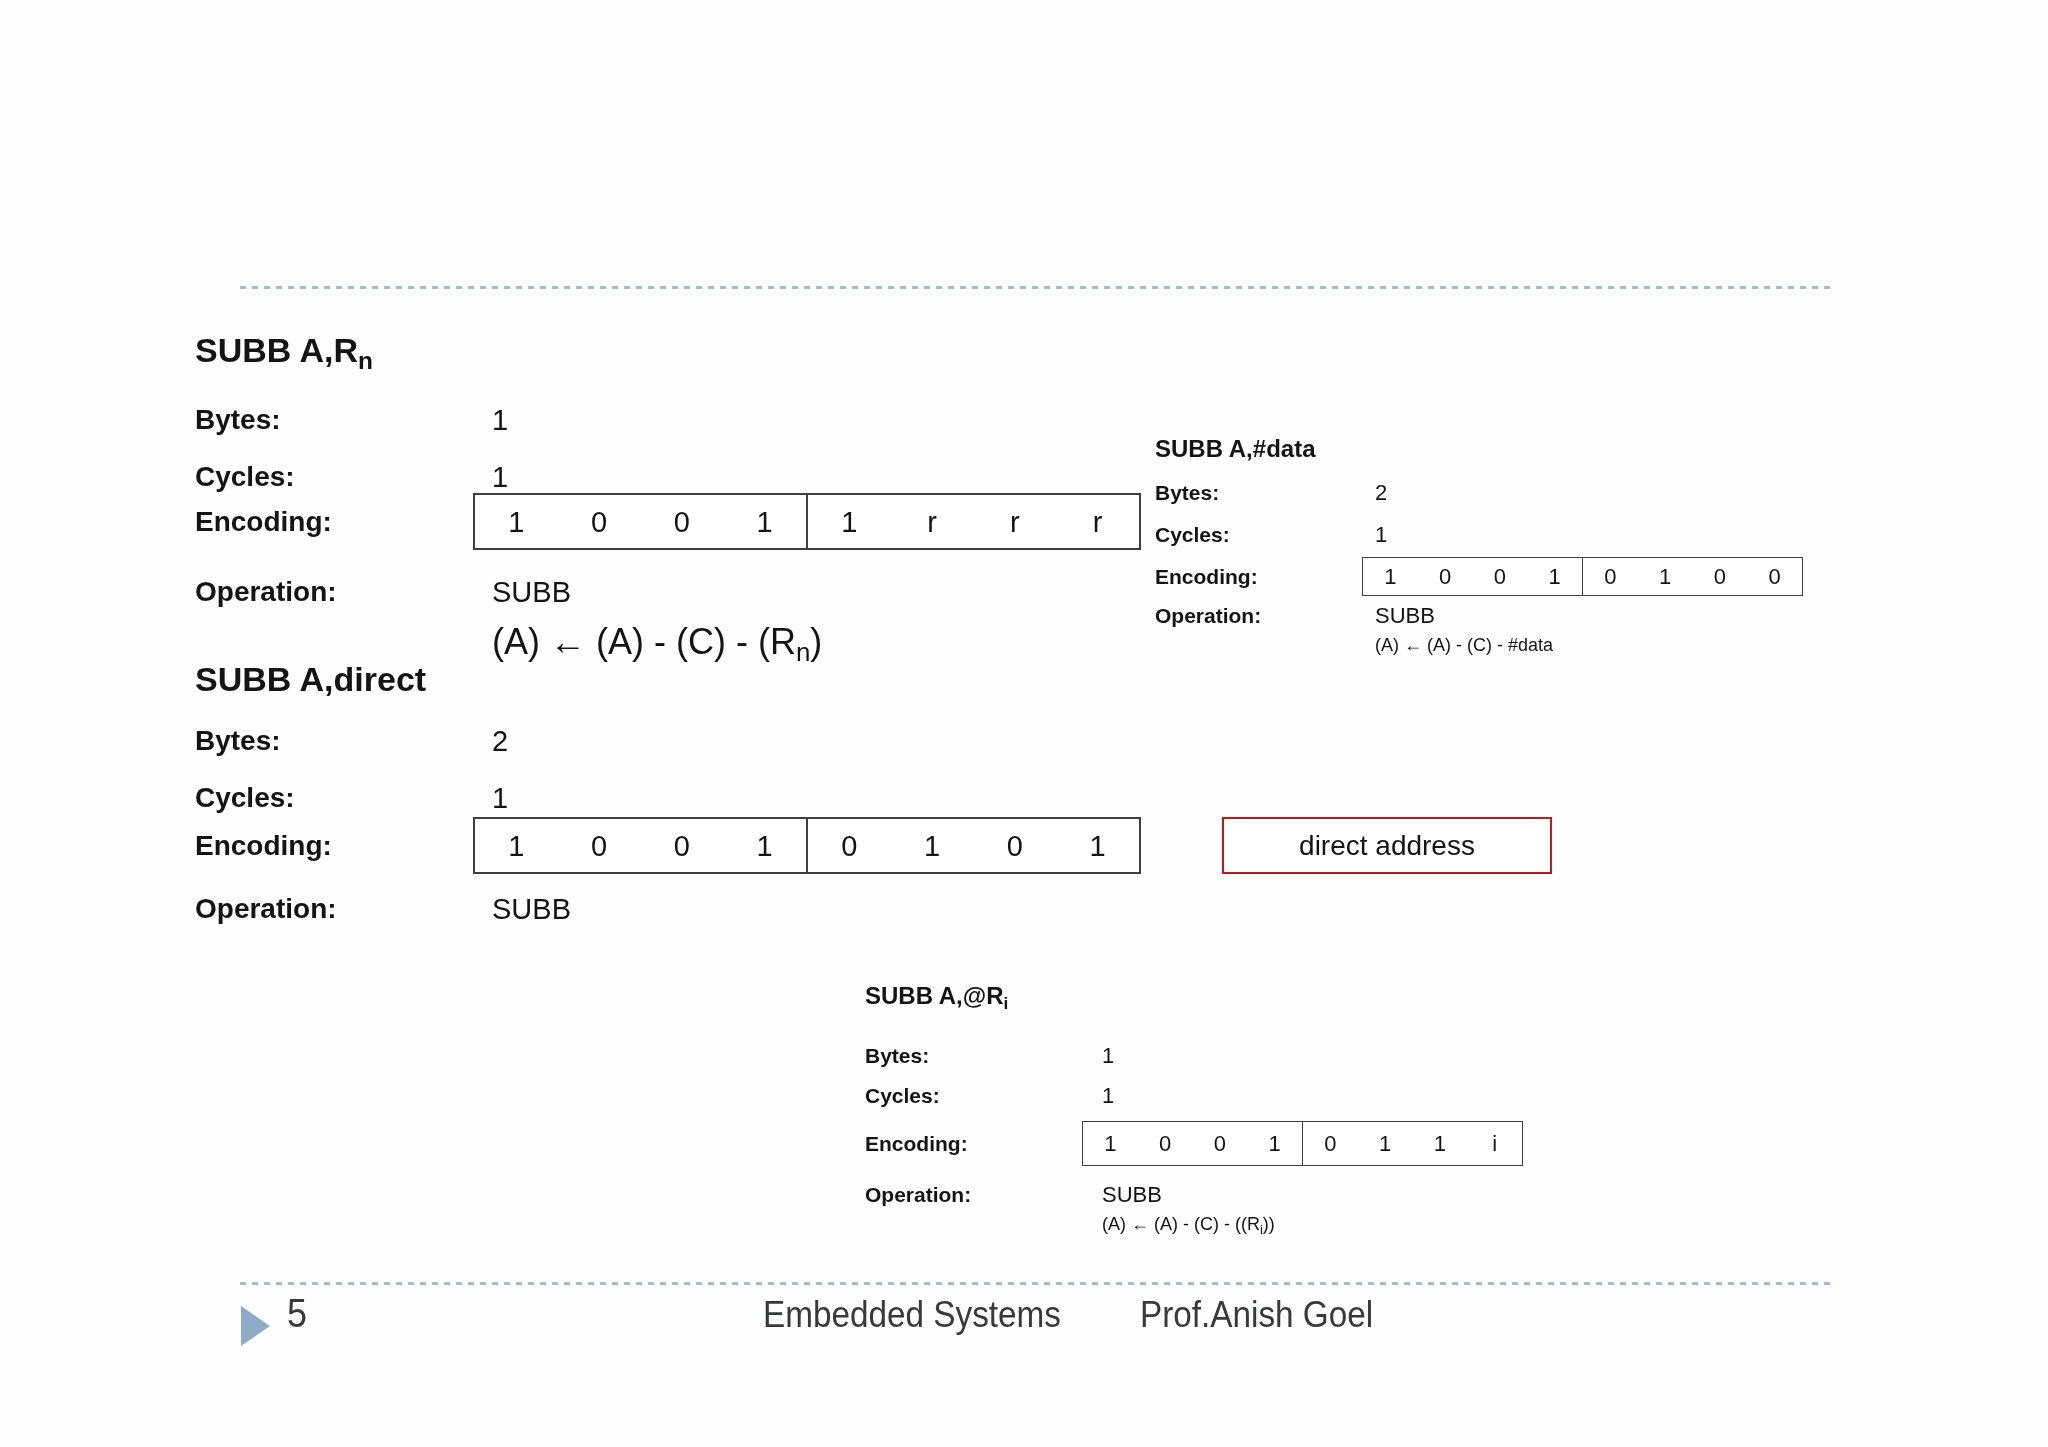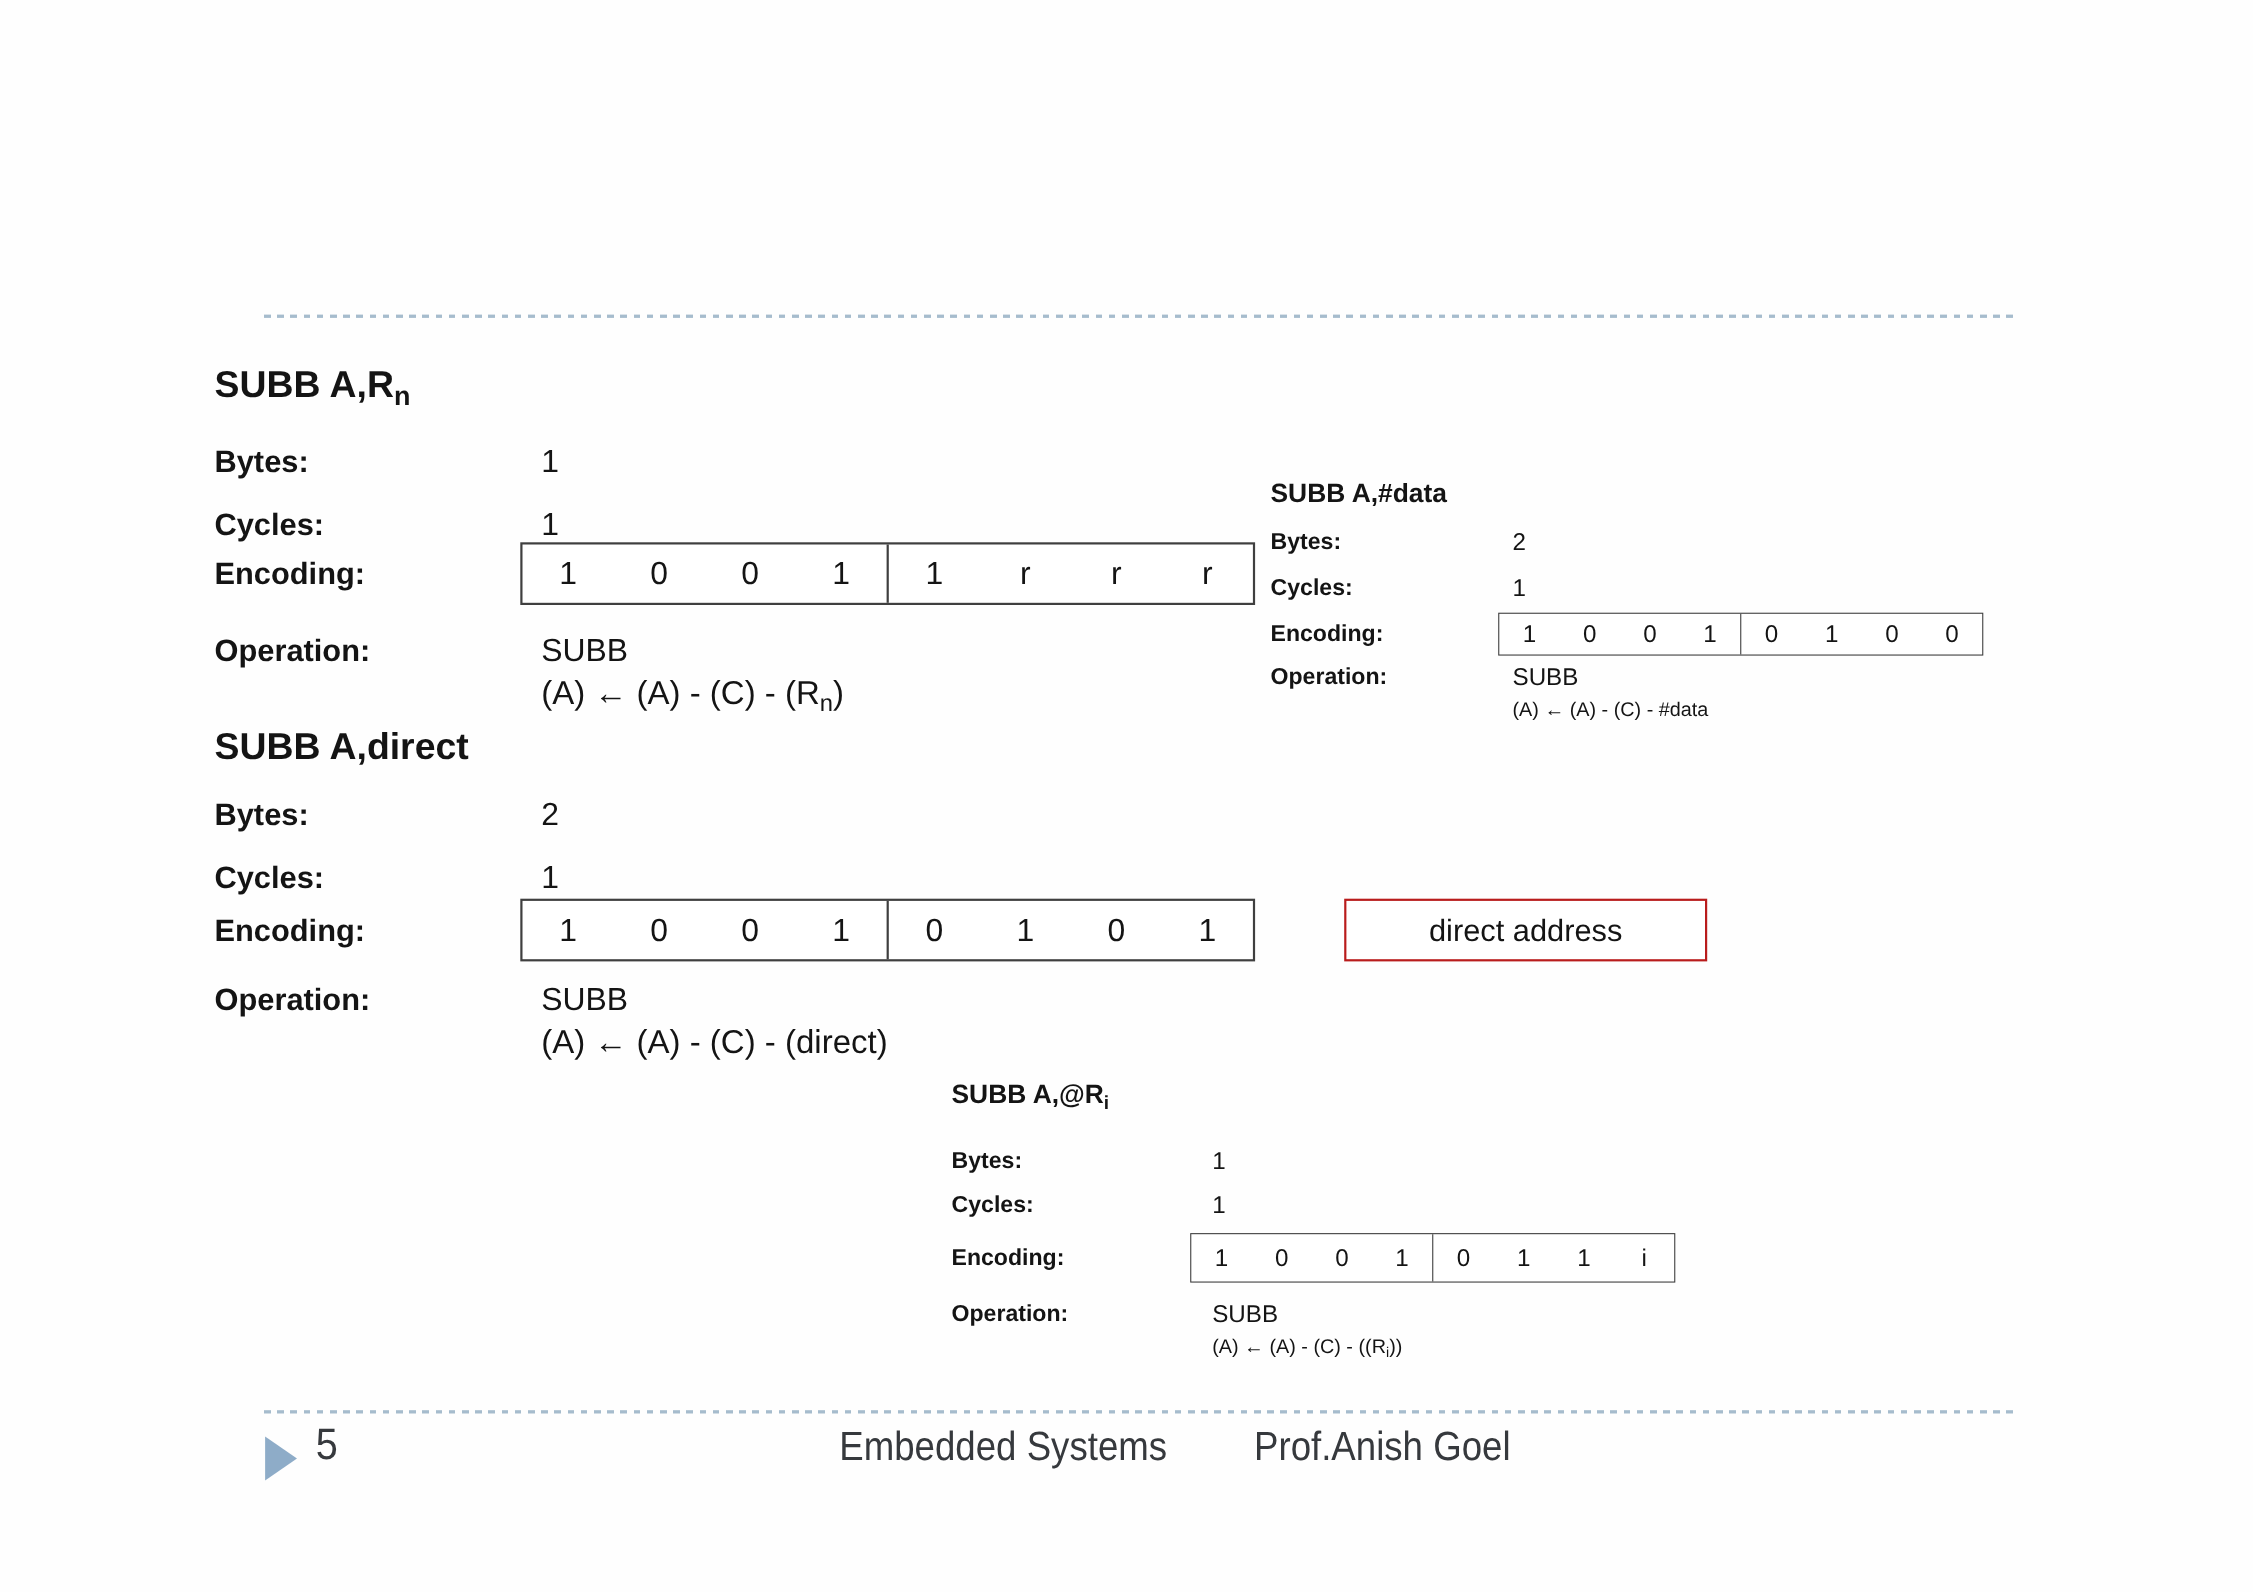--- a/index.html
+++ b/index.html
@@ -26,21 +26,21 @@
   .cell.div5{border-left:2px solid #3f3f3f;}
   .op-val{display:flex;flex-direction:column;}
 
   
   .lg{font-size:28px;line-height:32px;}
   .lg .title{font-size:34px;}
   .lg .lbl{width:275px;}
   .lg .val{margin-left:22px;font-size:29px;}
   .lg .enc-box{width:668px;height:57px;border:2px solid #3f3f3f;margin-left:3px;font-size:29px;}
   .lg .enc-row{align-items:center;}
-  .lg .formula{font-size:30px;margin-top:7px;}
+  .lg .formula{font-size:36px;margin-top:18px;}
 
   
   .sm{font-size:21px;line-height:25px;margin-top:25px;}
   .sm .title{font-size:24px;}
   .sm .val{margin-left:20px;font-size:22px;}
   .sm .enc-box{border:1.5px solid #3f3f3f;font-size:22px;}
   .sm .cell.div5{border-left:1.5px solid #3f3f3f;}
   .sm .enc-row{align-items:center;}
   .sm .formula{font-size:18px;margin-top:5px;}
 
@@ -177,21 +177,20 @@
         <span class="cell">1</span>
       </div>
     </div>
     <div class="direct-box">
       <span>direct address</span>
     </div>
     <div class="row r-op">
       <div class="lbl">Operation:</div>
       <div class="val op-val">
         <div>SUBB</div>
-        <div class="formula"><span>(A) ← (A) - (C) - (direct)</span><span class="sb"></span><span></span></div>
       </div>
     </div>
   </div>
 
   <div class="block sm" id="block4">
     <div class="title"><span>SUBB A,@R</span><span class="sb">i</span></div>
     <div class="row r-bytes">
       <div class="lbl">Bytes:</div>
       <div class="val">1</div>
     </div>

